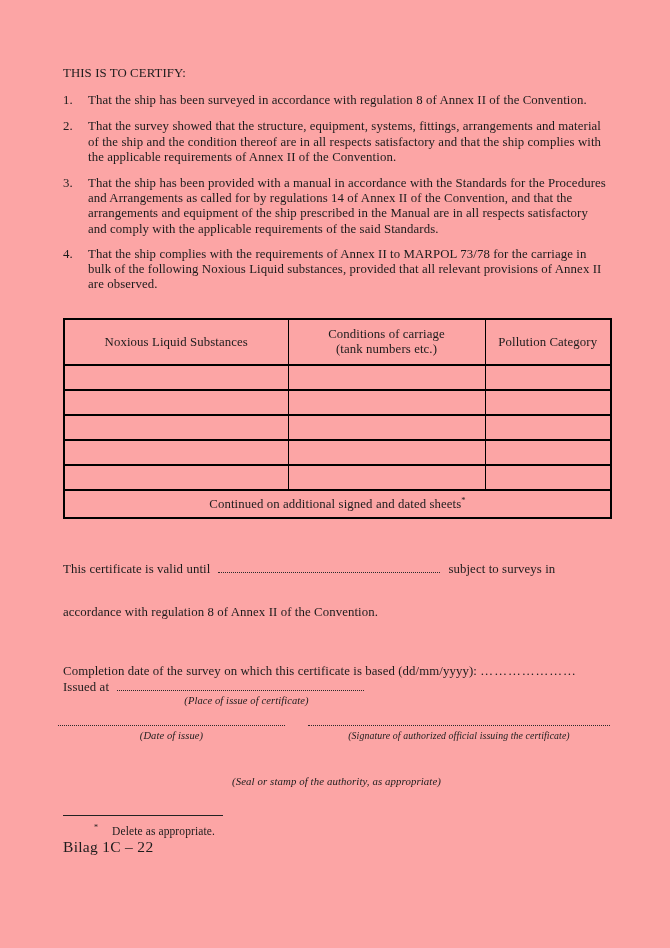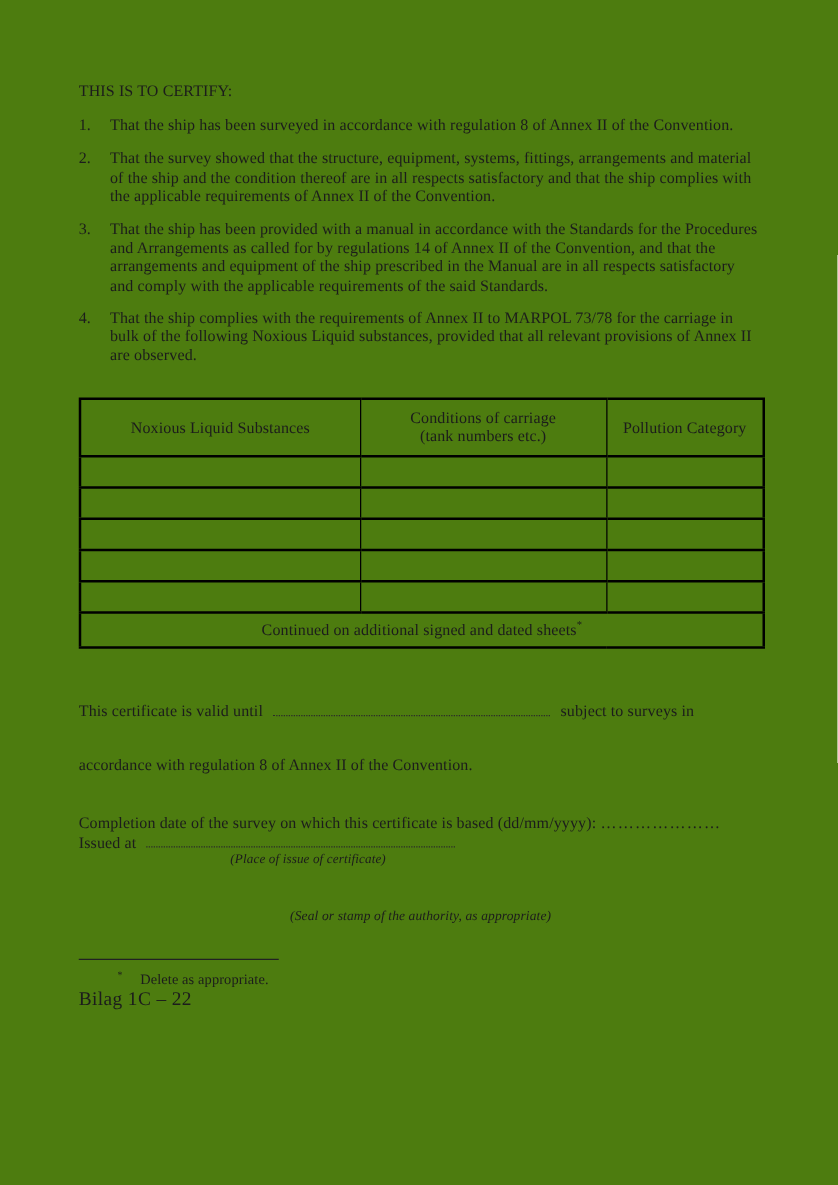--- a/index.html
+++ b/index.html
@@ -1,20 +1,20 @@
 <!DOCTYPE html>
 <html><head>
 <meta charset="utf-8">
 <style>
   html, body { margin: 0; padding: 0; background: #ffffff; }
   .page {
     position: relative;
     width: 670px;
     height: 948px;
-    background: #4d7c0f;
+    background: #fca5a5;
     font-family: "Liberation Serif", "DejaVu Serif", serif;
     color: #1c1c1c;
     overflow: hidden;
   }
   .content {
     padding: 66px 60px 0 63px;
     font-size: 12.8px;
     line-height: 15.2px;
     letter-spacing: 0.1px;
   }
@@ -52,21 +52,21 @@
 
   .leader {
     display: inline-block;
     border-bottom: 1px dotted #2a2a2a;
     height: 11px;
     vertical-align: baseline;
   }
   .valid-row { margin-top: 42px; white-space: nowrap; }
   .valid-leader { width: 222px; margin: 0 8px; }
   .valid-line2 { margin-top: 27px; }
-  .completion-row { margin-top: 31px; white-space: nowrap; }
+  .completion-row { margin-top: 44px; white-space: nowrap; }
   .dots { letter-spacing: 1px; }
 
   .issued-row { white-space: nowrap; }
   .issued-leader { width: 247px; margin-left: 8px; }
   .caption {
     font-style: italic;
     font-size: 10.5px;
     line-height: 12px;
     color: #1c1c1c;
   }
@@ -176,20 +176,30 @@
     <div class="completion-row">
       <span>Completion date of the survey on which this certificate is based (dd/mm/yyyy):</span>
       <span class="dots">…………………</span>
     </div>
 
     <div class="issued-row">
       <span>Issued at</span><span class="leader issued-leader"></span>
     </div>
     <div class="caption place-caption">(Place of issue of certificate)</div>
 
+    <div class="sig-row">
+      <div class="sig-block-left">
+        <div class="sig-line"></div>
+        <div class="caption sig-caption">(Date of issue)</div>
+      </div>
+      <div class="sig-block-right">
+        <div class="sig-line"></div>
+        <div class="caption sig-caption sig-caption-small">(Signature of authorized official issuing the certificate)</div>
+      </div>
+    </div>
 
     <div class="caption seal-caption">(Seal or stamp of the authority, as appropriate)</div>
 
     <div class="footnote-rule"></div>
     <div class="footnote-line">
       <sup>*</sup><span class="footnote-text-span">Delete as appropriate.</span>
     </div>
 
     <div class="page-label">Bilag 1C – 22</div>
 

